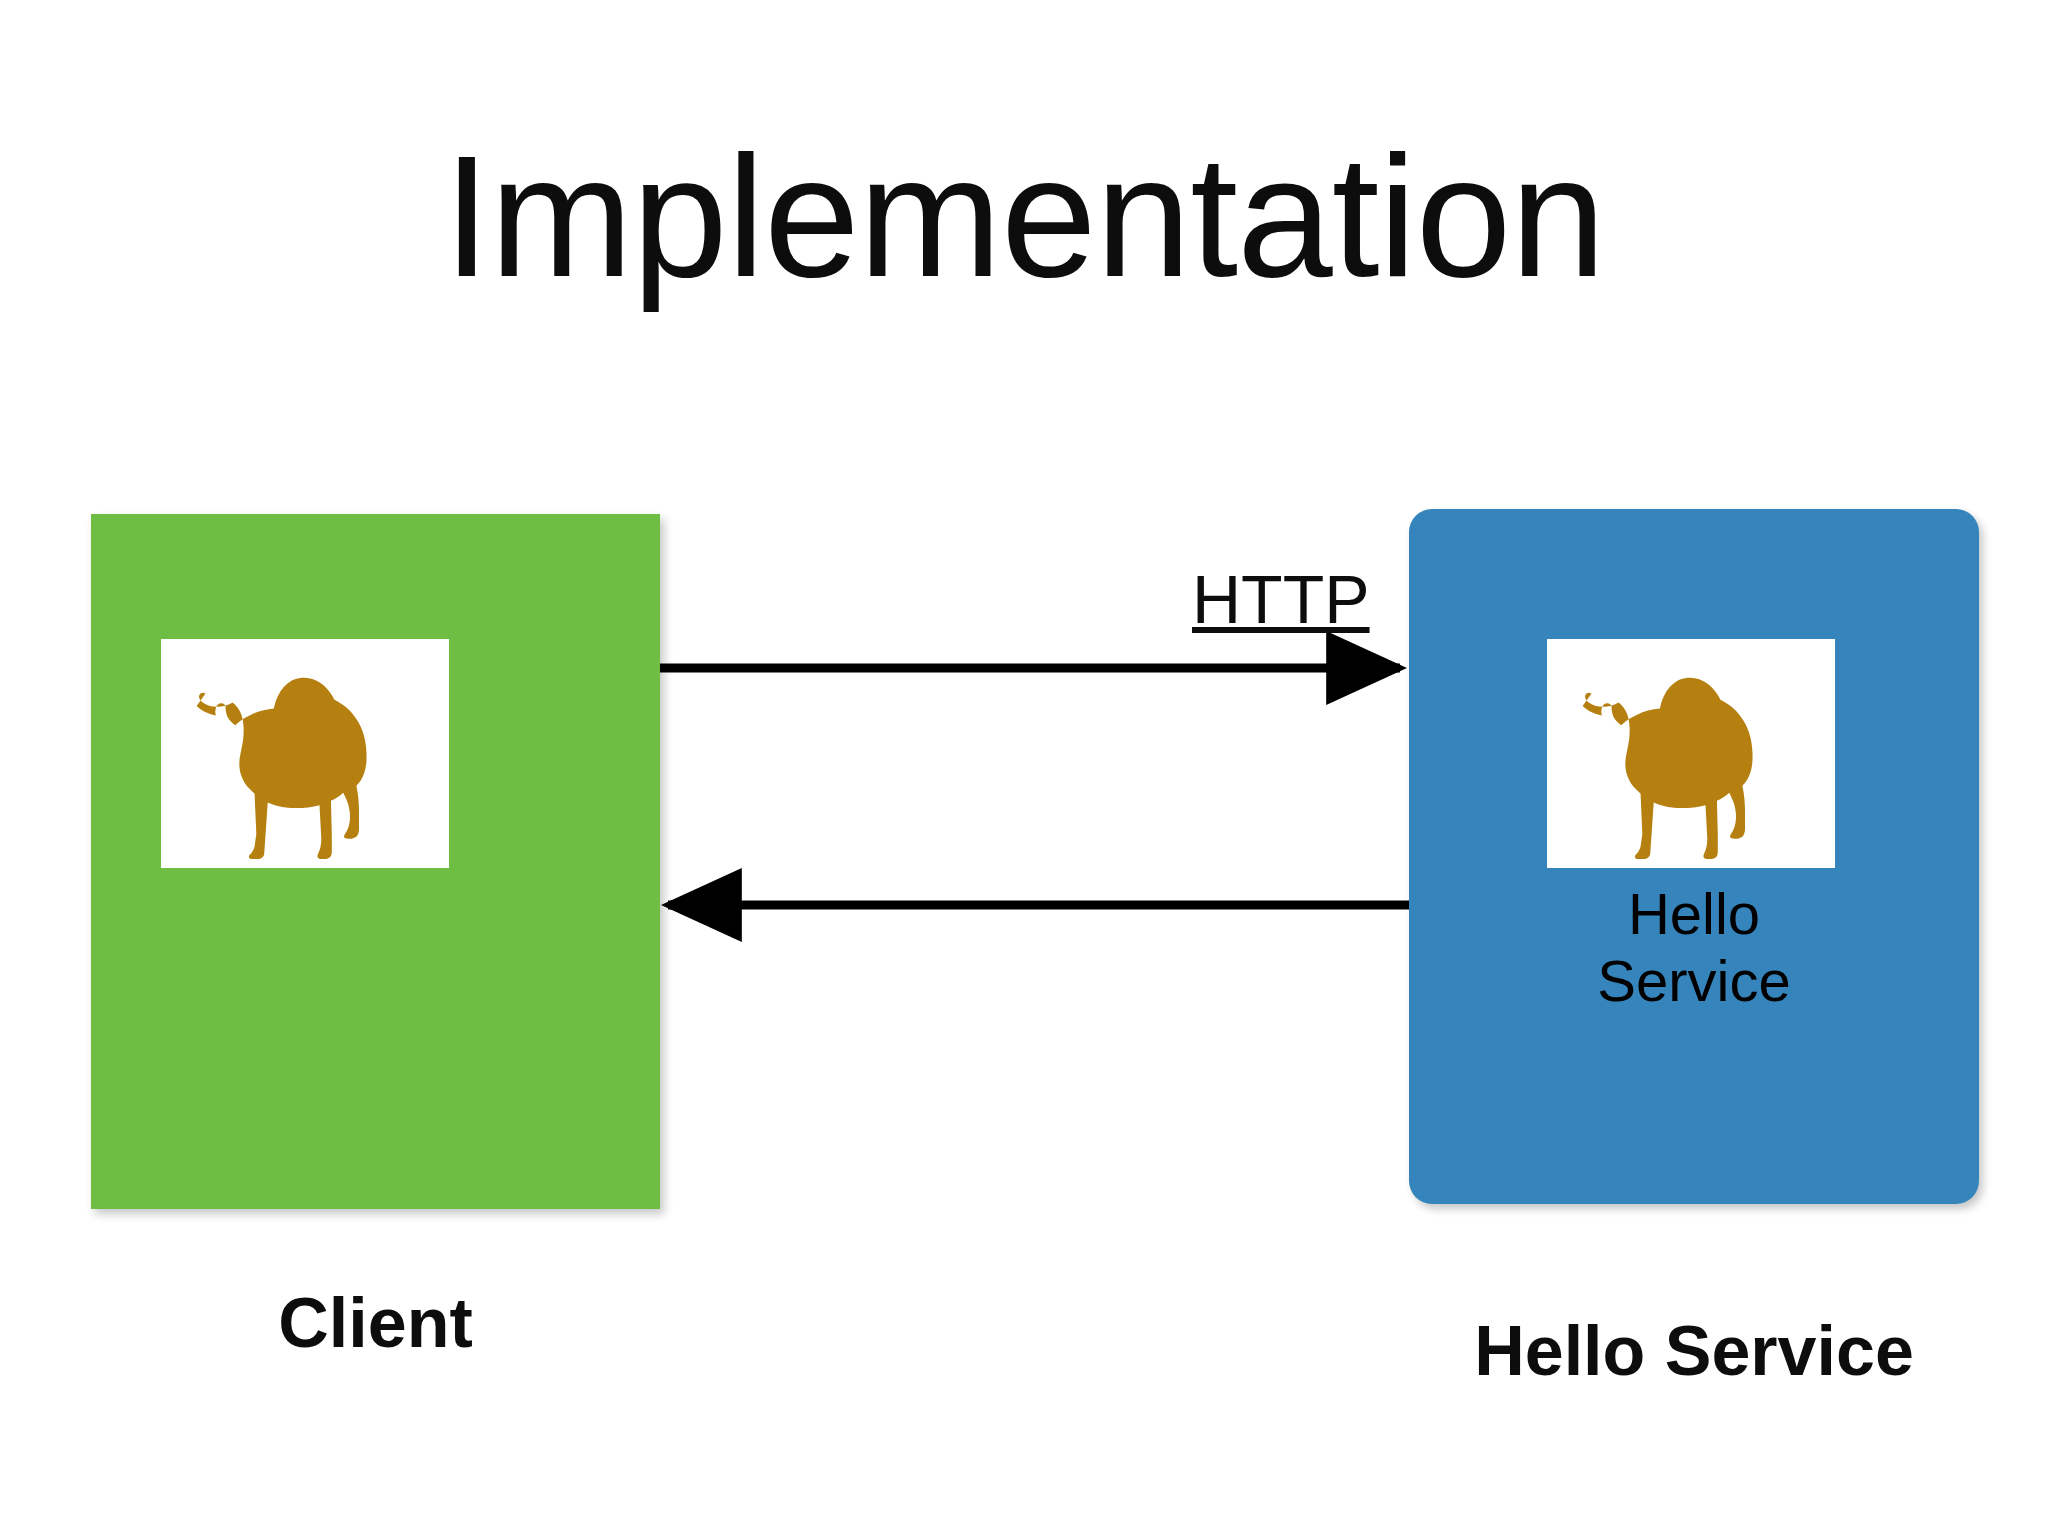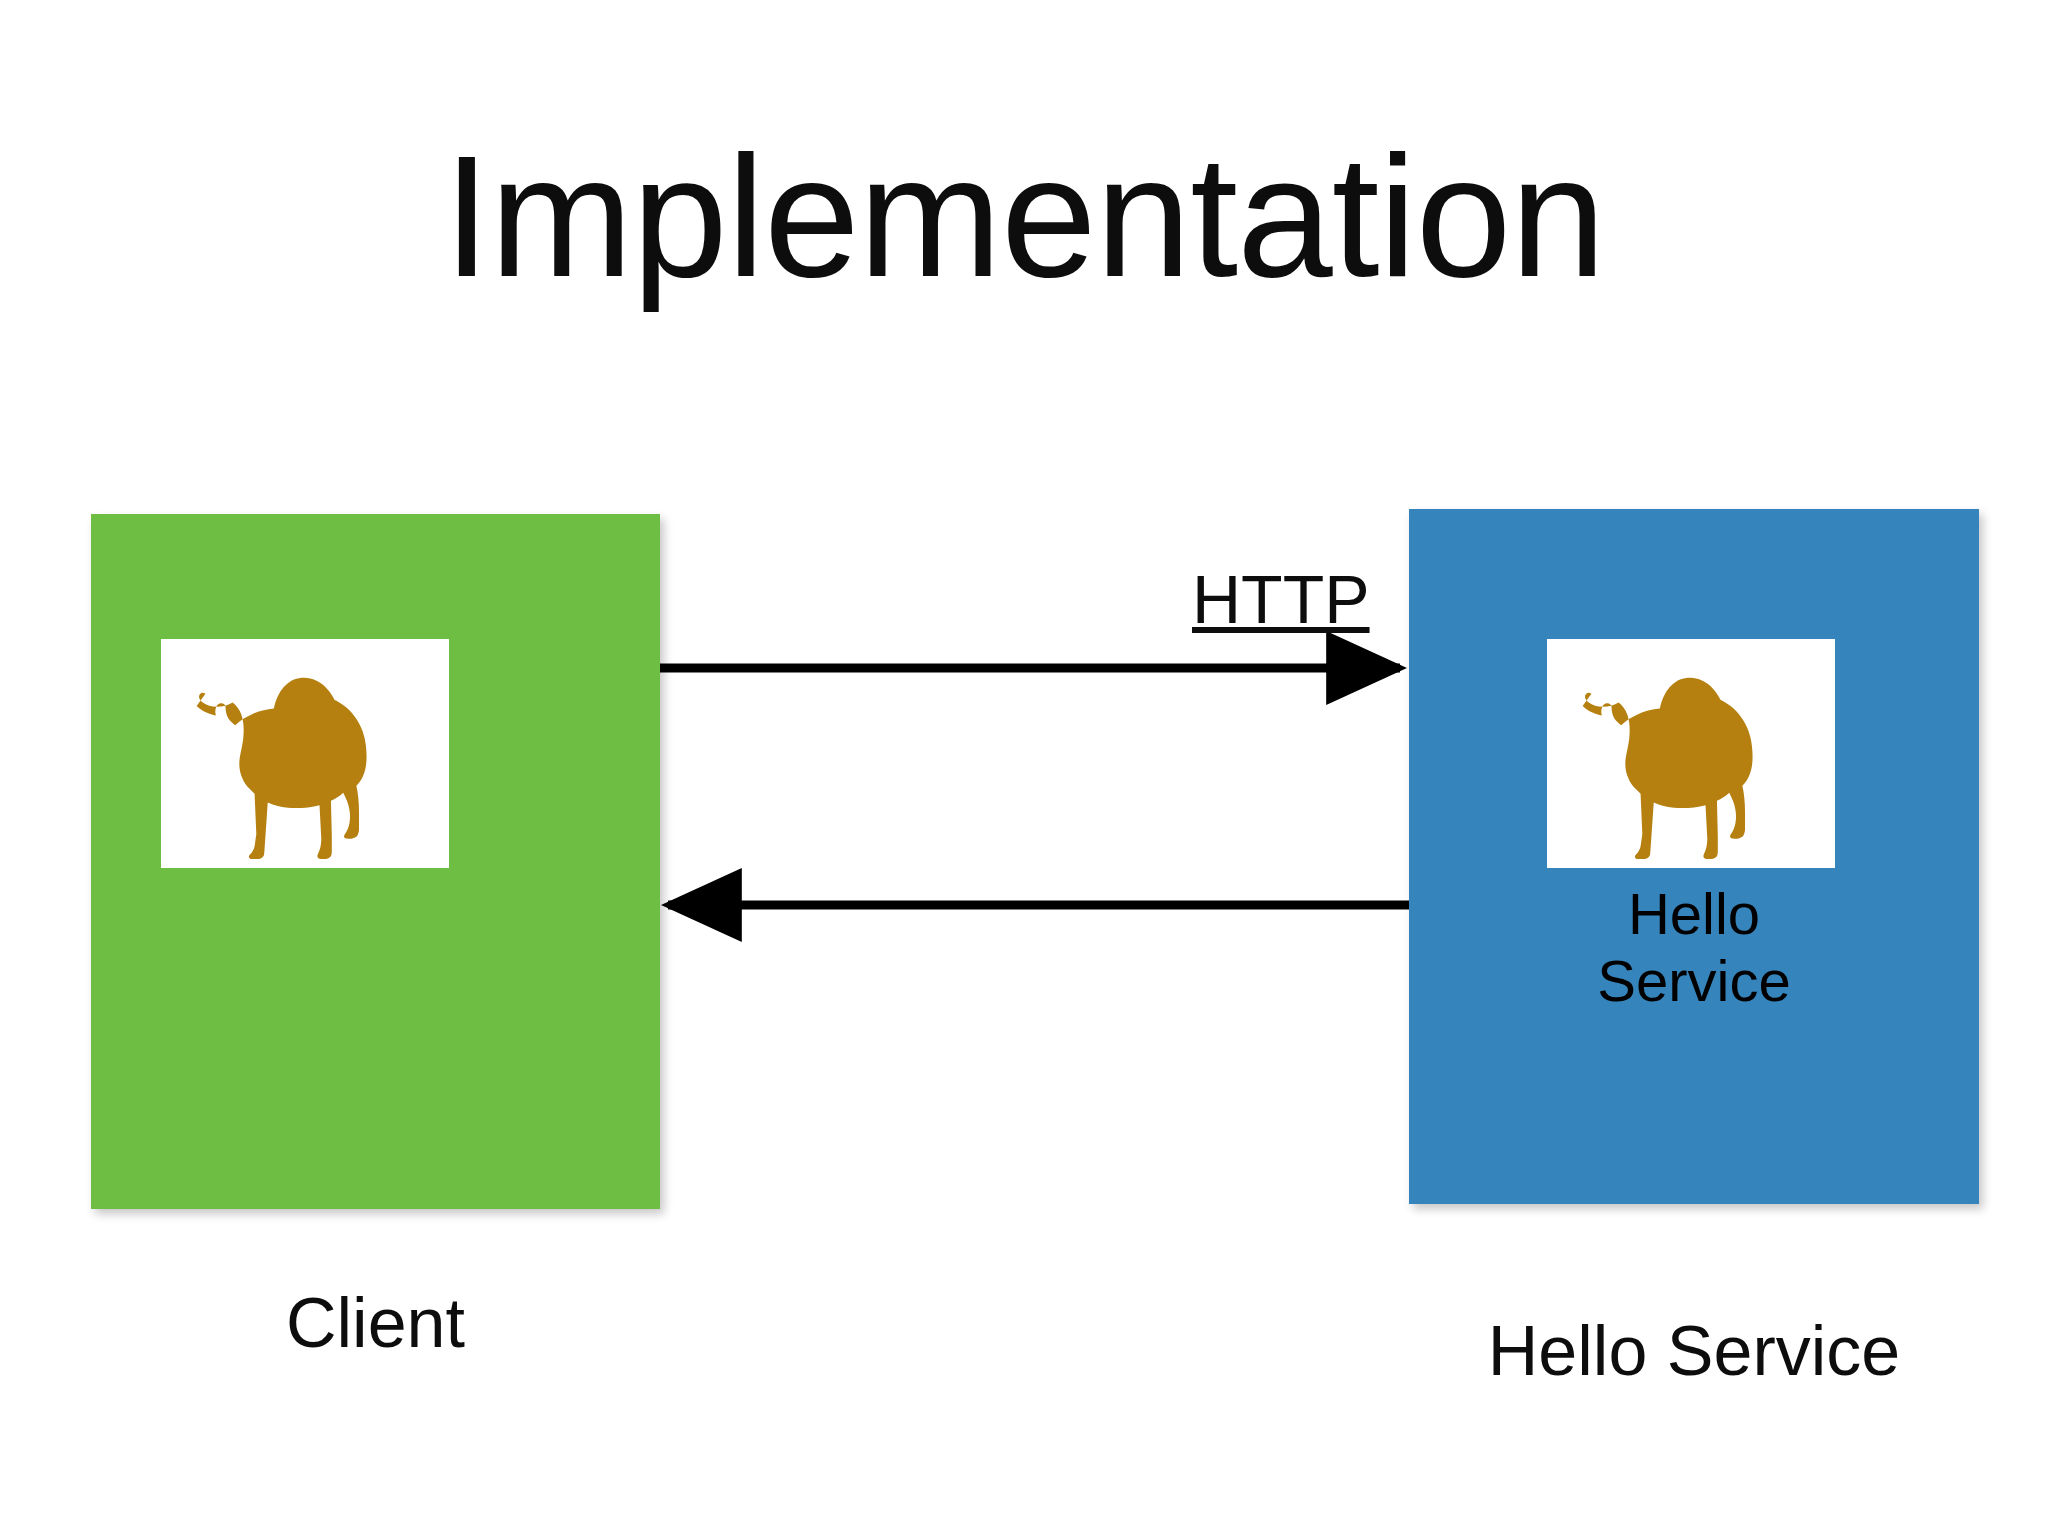--- a/index.html
+++ b/index.html
@@ -46,20 +46,21 @@
     width: 569px;
     height: 695px;
     background: #6EBE44;
   }
   #service-box {
     left: 1409px;
     top: 509px;
     width: 570px;
     height: 695px;
     background: #3585BC;
+    border-radius: 23px;
   }
 
   
   .camel-panel {
     position: absolute;
     background: #ffffff;
     display: flex;
     align-items: center;
     justify-content: center;
   }
@@ -119,20 +120,21 @@
   }
 
   
   .node-caption {
     position: absolute;
     text-align: center;
     font-size: 70px;
     line-height: 1;
     color: #0d0d0d;
     white-space: nowrap;
+    font-weight: bold;
   }
   #client-caption {
     left: 91px;
     top: 1288px;
     width: 569px;
   }
   #service-caption {
     left: 1409px;
     top: 1316px;
     width: 570px;

